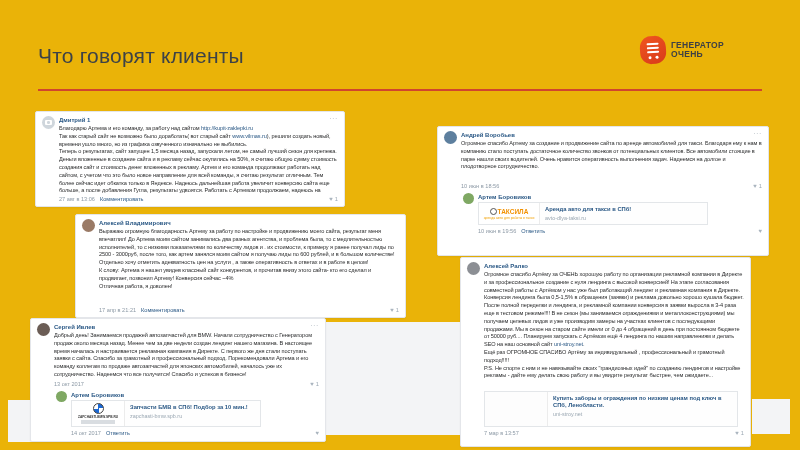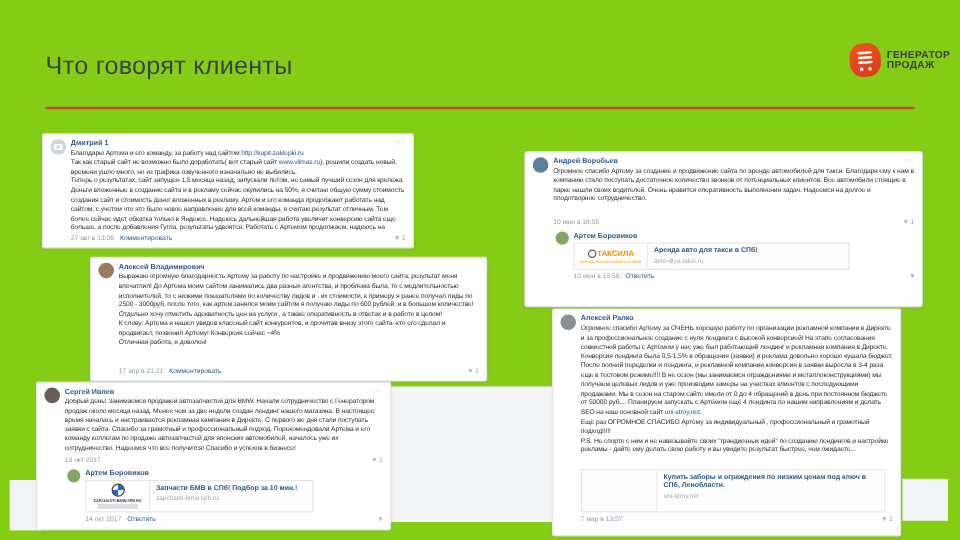--- a/index.html
+++ b/index.html
@@ -1,22 +1,22 @@
 <!DOCTYPE html>
 <html><head>
 <meta charset="utf-8">
 <style>
   html,body{margin:0;padding:0;background:#fff;}
   .stage{position:relative;width:800px;height:450px;overflow:hidden;
-         font-family:"Liberation Sans","DejaVu Sans",sans-serif;background:#84cc16;}
+         font-family:"Liberation Sans","DejaVu Sans",sans-serif;background:#eab308;}
   
   .title{position:absolute;left:38px;top:44px;font-size:21px;color:#3d4247;font-weight:400;letter-spacing:.2px;}
   .divider{position:absolute;left:38px;top:89px;width:724px;height:2px;background:#d0452e;}
   .subtitle{position:absolute;left:38px;top:97px;font-size:11px;color:#55636d;}
-  .logo{position:absolute;left:708px;top:36px;display:flex;align-items:center;gap:5px;}
+  .logo{position:absolute;left:640px;top:36px;display:flex;align-items:center;gap:5px;}
   .logo-badge{width:26px;height:28px;border-radius:42%;background:linear-gradient(150deg,#f0561f,#d83a1a);
               position:relative;transform:rotate(-4deg);}
   .logo-badge i{position:absolute;left:7px;width:12px;height:2px;background:#fff;border-radius:1px;}
   .logo-badge i:nth-child(1){top:7px;}.logo-badge i:nth-child(2){top:11px;}.logo-badge i:nth-child(3){top:15px;}
   .logo-badge b{position:absolute;width:3px;height:3px;border-radius:50%;background:#fff;top:20px;}
   .logo-badge b:nth-child(4){left:8px;}.logo-badge b:nth-child(5){left:15px;}
   .logo-text{font-size:8.5px;font-weight:bold;color:#3e4044;line-height:9px;letter-spacing:.3px;}
   
   .frag{position:absolute;background:#f3f4f6;}
   
@@ -64,21 +64,21 @@
   <div class="logo">
     <div class="logo-badge">
         <i></i>
         <i></i>
         <i></i>
         <b></b>
         <b></b>
       </div>
     <div class="logo-text">
       <div>ГЕНЕРАТОР</div>
-      <div>ПРОДАЖ</div>
+      <div>ОЧЕНЬ</div>
     </div>
   </div>
   <div class="divider"></div>
 
   <div class="frag" style="left:300px;top:322px;width:170px;height:113px;"></div>
   <div class="frag" style="left:8px;top:400px;width:27px;height:42px;"></div>
   <div class="frag" style="left:752px;top:399px;width:38px;height:35px;"></div>
 
   <div class="card" style="left:35px;top:111px;width:310px;height:96px;">
     <div class="dots">⋯</div>

